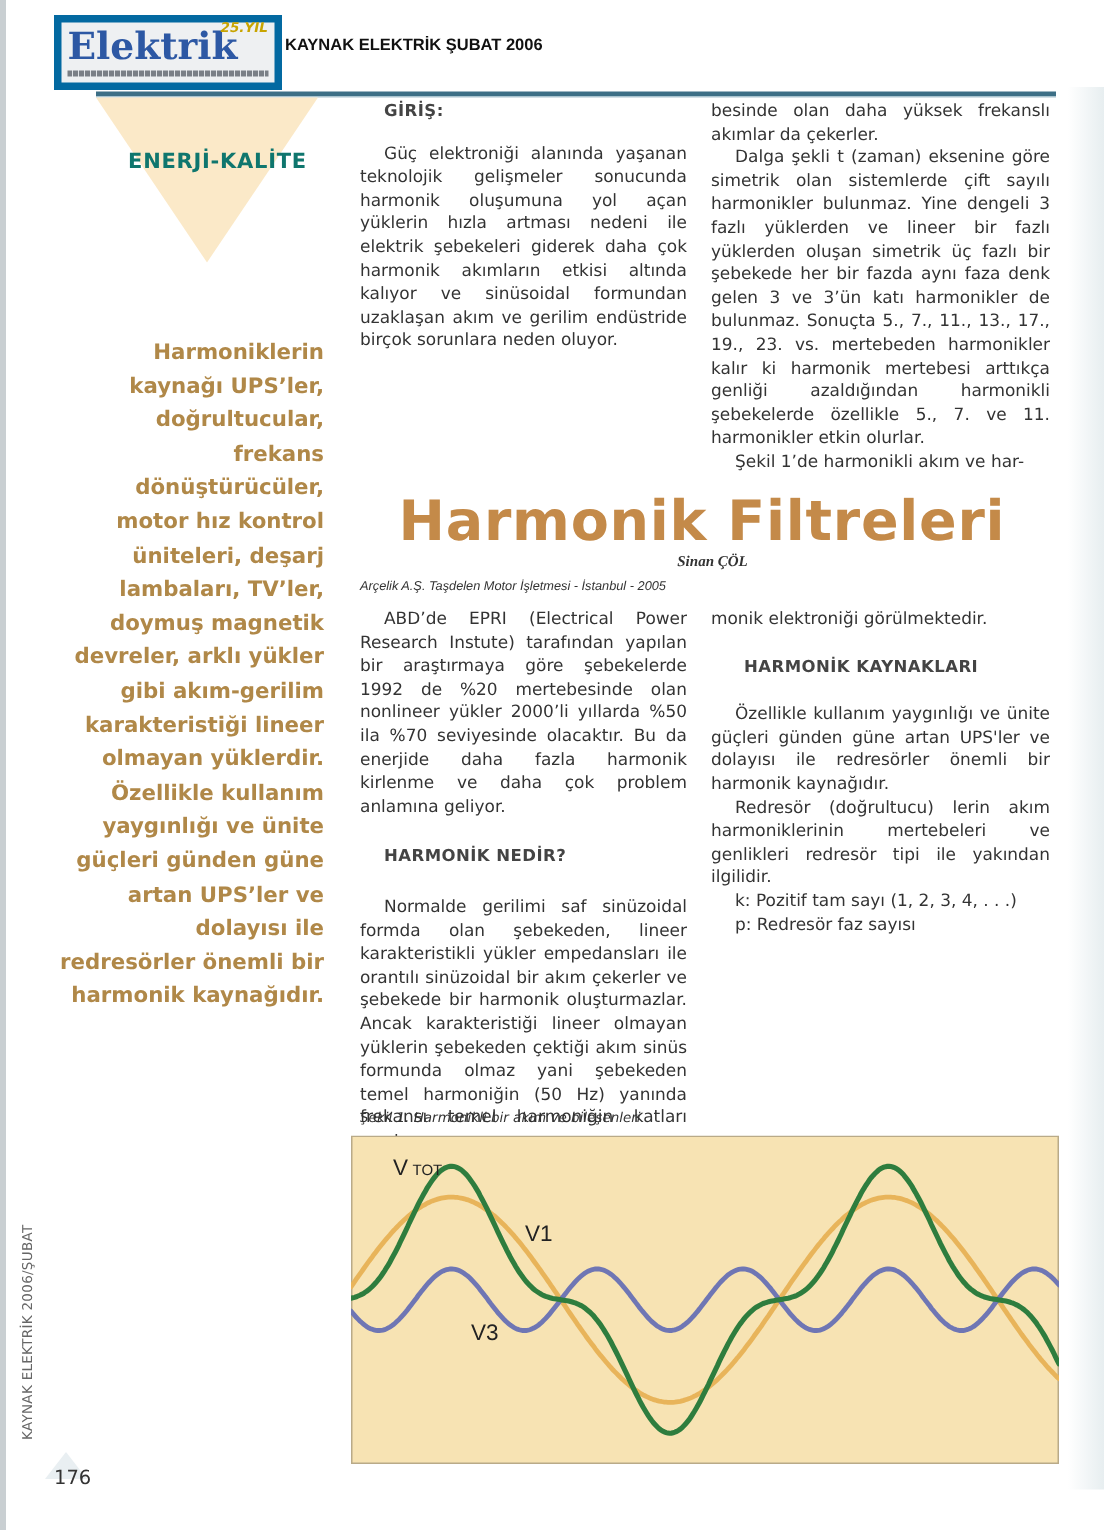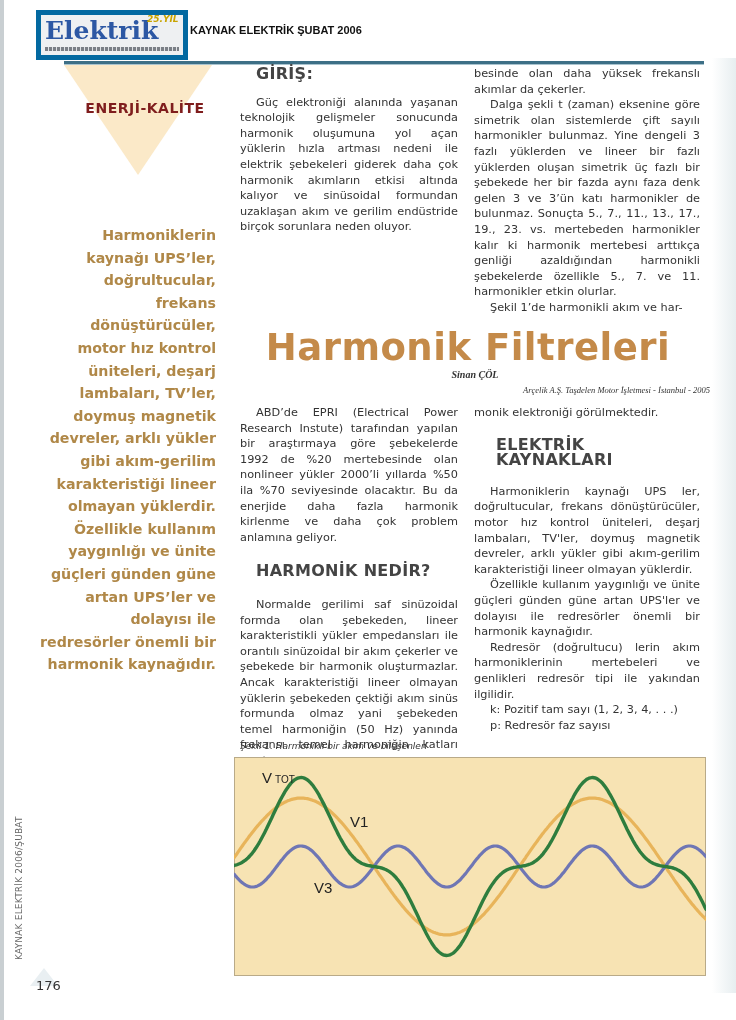--- a/index.html
+++ b/index.html
@@ -7,33 +7,33 @@
   .page-edge{position:absolute;left:0;top:0;width:4px;height:1020px;background:#c9cfd2;}
   .page-shadow-right{position:absolute;left:712px;top:58px;width:24px;height:935px;background:linear-gradient(to right,#ffffff,#e7eef0);}
   .logo{position:absolute;left:36px;top:10px;width:142px;height:40px;background:#eef0f2;border:5px solid #0369a1;}
   .logo-word{position:absolute;left:4px;top:2px;font-family:"DejaVu Serif",serif;font-weight:bold;font-size:25px;color:#2d58a4;letter-spacing:0px;line-height:28px;}
   .logo-badge{position:absolute;left:106px;top:-1px;font-size:9px;font-weight:bold;color:#c8a400;font-style:italic;}
   .logo-bar{position:absolute;left:4px;top:32px;width:134px;height:4px;background:repeating-linear-gradient(to right,#7a7f86 0 3px,#dfe2e6 3px 4px);}
   .mag-header{position:absolute;left:190px;top:24px;font-family:"Liberation Sans",sans-serif;font-size:11px;color:#111;font-weight:bold;}
   .rule{position:absolute;left:64px;top:61px;width:640px;height:3px;background:#3d6f86;}
   .rule2{position:absolute;left:64px;top:64px;width:640px;height:1px;background:#a9c4cf;}
   .tri{position:absolute;left:64px;top:65px;width:0;height:0;border-left:74px solid transparent;border-right:74px solid transparent;border-top:110px solid #fbe9c8;}
-  .section-tag{position:absolute;left:70px;top:100px;width:150px;text-align:center;font-family:"DejaVu Sans",sans-serif;font-weight:bold;font-size:14px;color:#7f1d1d;letter-spacing:0.5px;}
+  .section-tag{position:absolute;left:70px;top:100px;width:150px;text-align:center;font-family:"DejaVu Sans",sans-serif;font-weight:bold;font-size:14px;color:#0f766e;letter-spacing:0.5px;}
   .pullquote{position:absolute;left:40px;top:224px;width:176px;text-align:right;font-family:"DejaVu Sans",sans-serif;font-weight:bold;font-size:14.2px;line-height:22.6px;color:#b08848;}
   .col{position:absolute;font-family:"DejaVu Sans",sans-serif;font-size:11.3px;line-height:15.6px;color:#333;text-align:justify;}
   .col p{margin:0;text-indent:16px;}
   .col p.noindent{text-indent:0;}
-  .col h3{margin:0;font-size:16px;font-weight:bold;color:#444;letter-spacing:0.3px;}
+  .col h3{margin:0;font-size:11px;font-weight:bold;color:#444;letter-spacing:0.3px;}
   #col1{left:240px;top:66px;width:218px;}
   #col2{left:474px;top:66px;width:226px;}
   #col3{left:240px;top:405px;width:218px;}
   #col4{left:474px;top:405px;width:226px;}
   .title{position:absolute;left:258px;top:326px;width:420px;text-align:center;font-family:"DejaVu Sans",sans-serif;font-weight:bold;font-size:37px;color:#c48a49;letter-spacing:0.5px;line-height:44px;}
   .author{position:absolute;left:240px;top:369px;width:470px;text-align:center;font-family:Liberation Serif, serif;font-weight:bold;font-style:italic;font-size:10px;color:#333;}
-  .affil{position:absolute;left:240px;top:385px;width:470px;text-align:right;font-family:Liberation Serif, serif;font-style:italic;font-size:8.5px;color:#333;}
+  .affil{position:absolute;left:240px;top:385px;width:470px;text-align:left;font-family:Liberation Sans, sans-serif;font-style:italic;font-size:8.5px;color:#333;}
   .caption{position:absolute;left:240px;top:741px;width:470px;text-align:left;font-family:"DejaVu Sans",sans-serif;font-style:italic;font-size:9px;color:#333;}
   .chart{position:absolute;left:234px;top:757px;width:472px;height:219px;}
   .side-vertical{position:absolute;left:14px;top:960px;transform-origin:left top;transform:rotate(-90deg);font-family:"DejaVu Sans",sans-serif;font-size:9px;color:#666;white-space:nowrap;letter-spacing:0.2px;}
   .page-tri{position:absolute;left:30px;top:968px;width:0;height:0;border-left:14px solid transparent;border-right:14px solid transparent;border-bottom:18px solid #e9eff2;}
   .page-num{position:absolute;left:36px;top:978px;font-family:"DejaVu Sans",sans-serif;font-size:13px;color:#333;}
   .cont-arrow{font-size:10px;color:#333;margin-left:4px;}
 </style>
 </head>
 <body>
 
@@ -71,22 +71,21 @@
 <div class="affil">Arçelik A.Ş. Taşdelen Motor İşletmesi - İstanbul - 2005</div>
 
 <div class="col" id="col3">
   <p>ABD’de EPRI (Electrical Power Research Instute) tarafından yapılan bir araştırmaya göre şebekelerde 1992 de %20 mertebesinde olan nonlineer yükler 2000’li yıllarda %50 ila %70 seviyesinde olacaktır. Bu da enerjide daha fazla harmonik kirlenme ve daha çok problem anlamına geliyor.</p>
   <h3 style="margin:18px 0 18px 16px;">HARMONİK NEDİR?</h3>
   <p>Normalde gerilimi saf sinüzoidal formda olan şebekeden, lineer karakteristikli yükler empedansları ile orantılı sinüzoidal bir akım çekerler ve şebekede bir harmonik oluşturmazlar. Ancak karakteristiği lineer olmayan yüklerin şebekeden çektiği akım sinüs formunda olmaz yani şebekeden temel harmoniğin (50 Hz) yanında frekansı temel harmoniğin katları merte-</p>
 </div>
 
 <div class="col" id="col4">
   <p class="noindent">monik elektroniği görülmektedir.</p>
-  <h3 style="margin:16px 0 16px 22px;">ELEKTRİK KAYNAKLARI</h3>
-  <p>Harmoniklerin kaynağı UPS ler, doğrultucular, frekans dönüştürücüler, motor hız kontrol üniteleri, deşarj lambaları, TV'ler, doymuş magnetik devreler, arklı yükler gibi akım-gerilim karakteristiği lineer olmayan yüklerdir.</p>
+  <h3 style="margin:16px 0 16px 22px;">HARMONİK KAYNAKLARI</h3>
   <p>Özellikle kullanım yaygınlığı ve ünite güçleri günden güne artan UPS'ler ve dolayısı ile redresörler önemli bir harmonik kaynağıdır.</p>
   <p>Redresör (doğrultucu) lerin akım harmoniklerinin mertebeleri ve genlikleri redresör tipi ile yakından ilgilidir.</p>
   <p>k: Pozitif tam sayı (1, 2, 3, 4, . . .)</p>
   <p>p: Redresör faz sayısı</p>
 </div>
 
 <div class="caption">Şekil 1. Harmonikli bir akım ve bileşenleri</div>
 
 <svg class="chart" id="chart" viewBox="0 0 472 219" xmlns="http://www.w3.org/2000/svg">
   <rect id="chart-bg" x="0.5" y="0.5" width="471" height="218" stroke="#b9aa88" stroke-width="1" fill="#f7e3b3"></rect>

